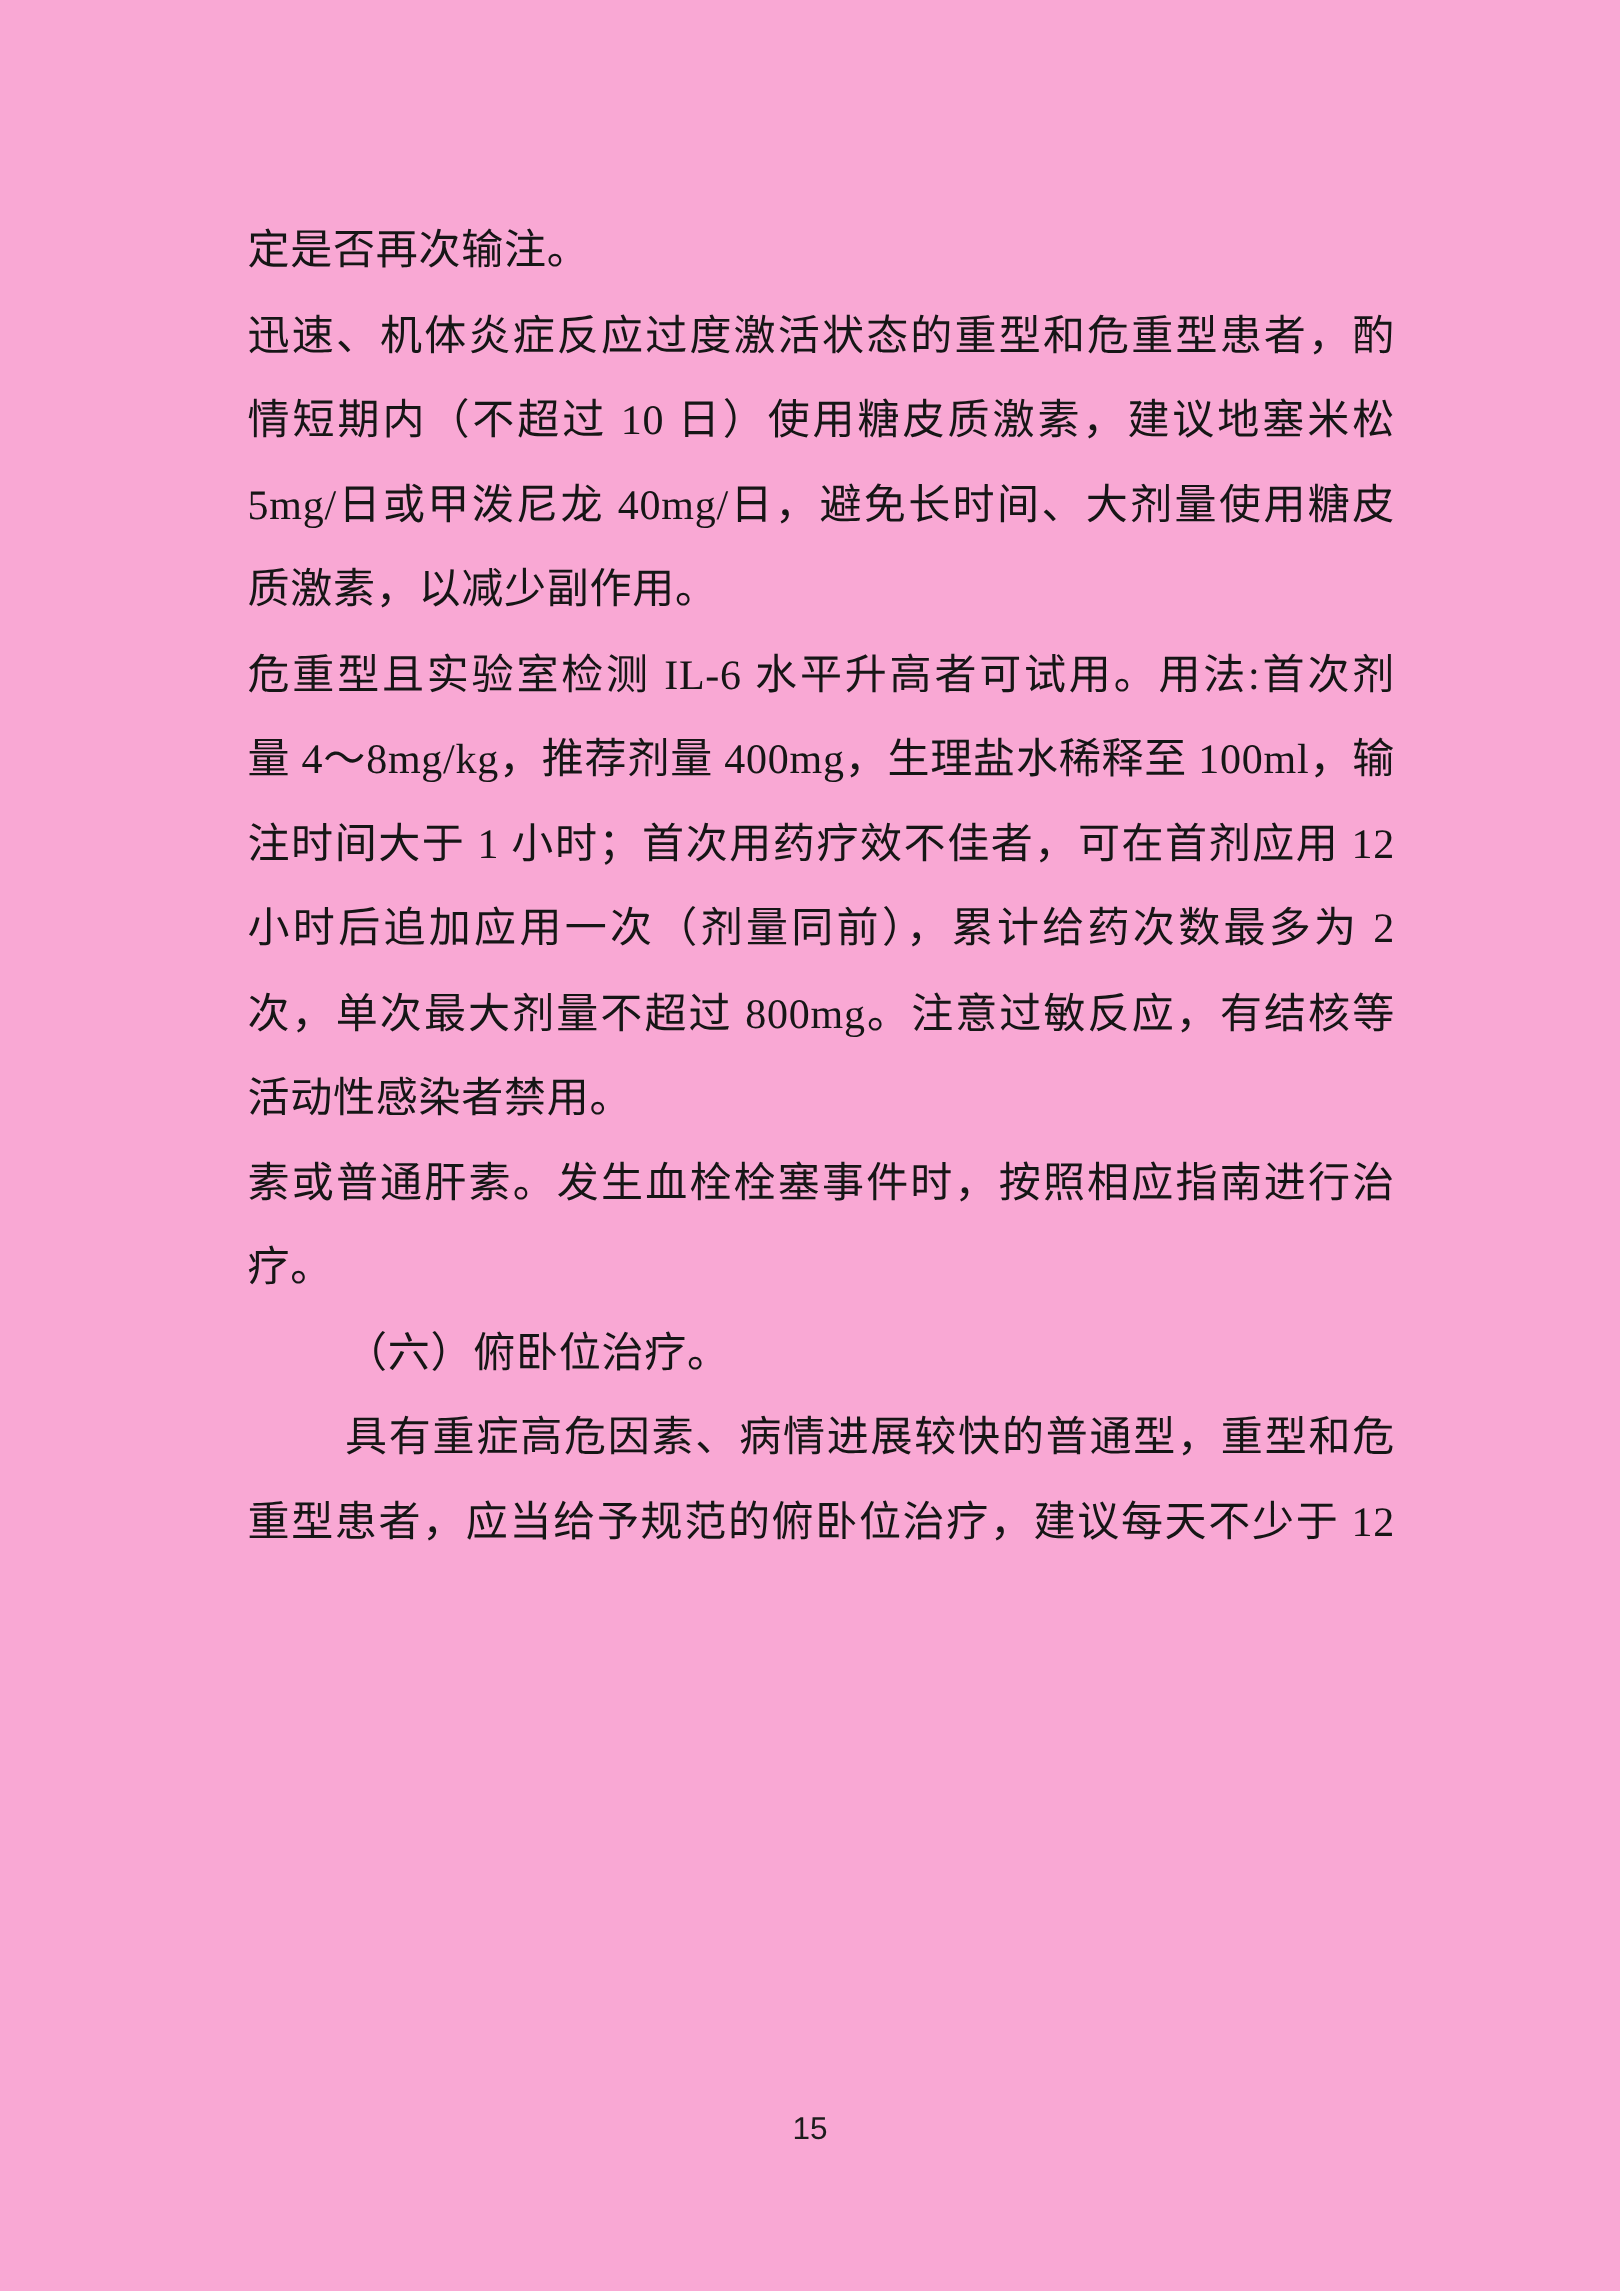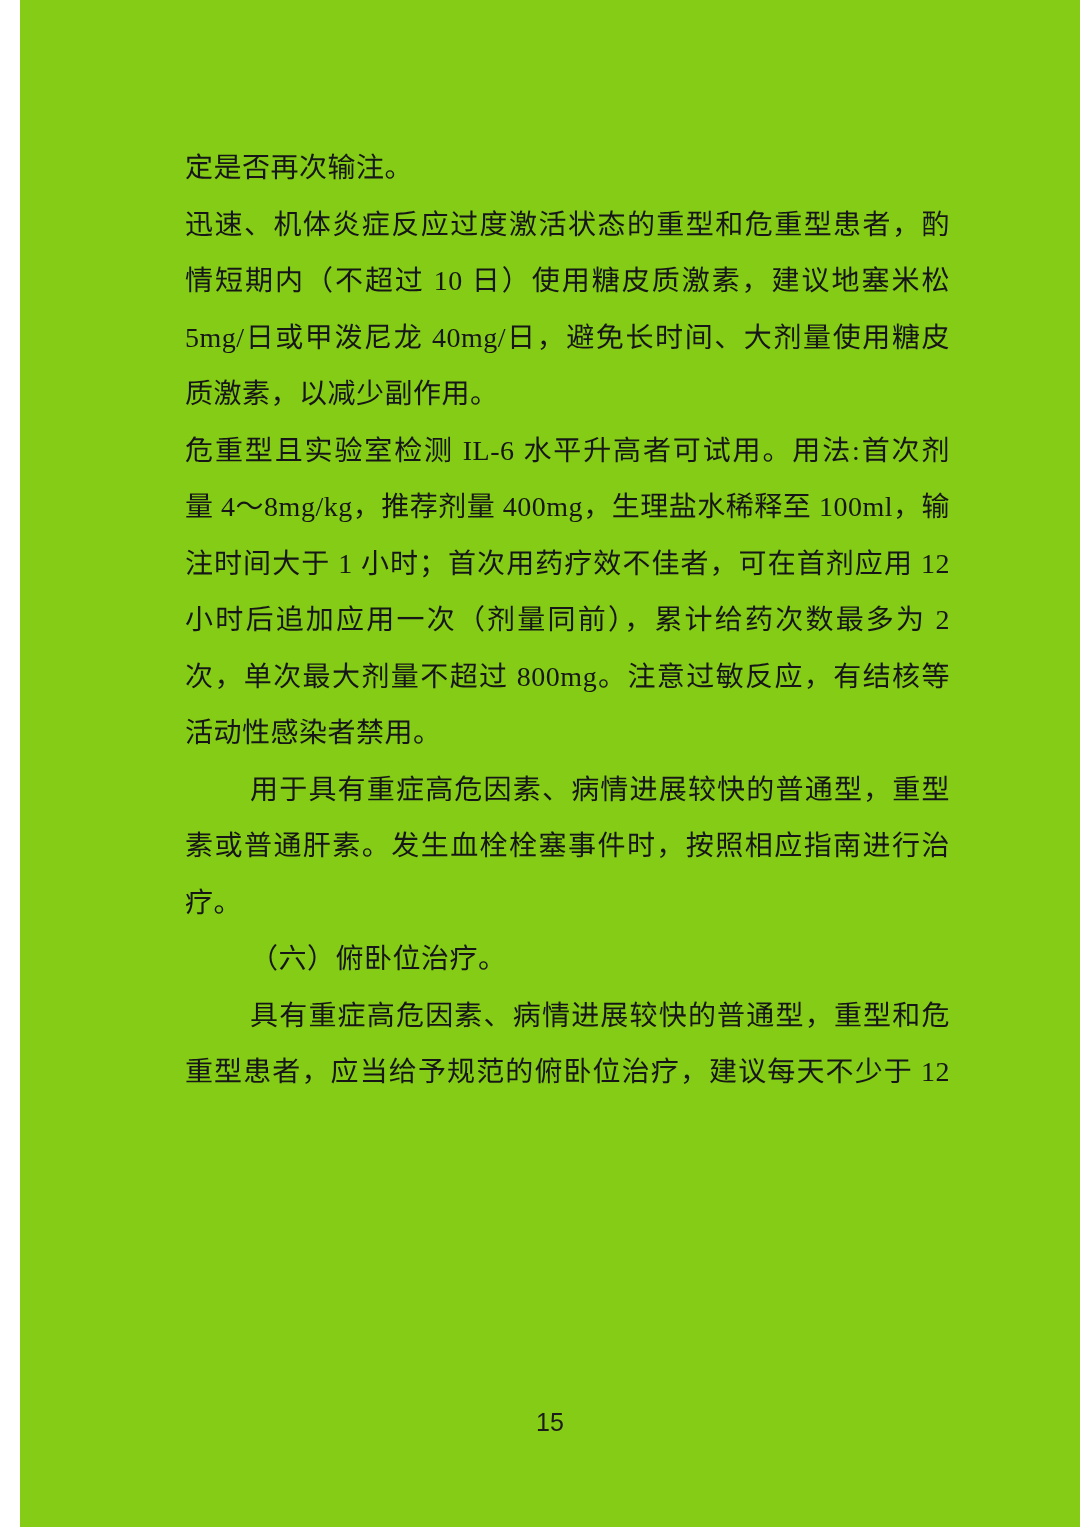--- a/index.html
+++ b/index.html
@@ -11,22 +11,21 @@
     width: 1080px;
     height: 1527px;
     position: relative;
     overflow: hidden;
     font-family: "Liberation Serif", "DejaVu Serif", serif;
     color: #161616;
   }
   .page {
     position: absolute;
     inset: 0;
-    background: #84cc16;
-    margin-left: 20px;
+    background: #f9a8d4;
   }
   .text-block {
     position: absolute;
     left: 165px;
     top: 140px;
     width: 765px;
   }
   .line {
     margin: 0;
     padding: 0;
@@ -47,21 +46,21 @@
   }
   .footer {
     position: absolute;
     left: 0;
     top: 1408px;
     width: 100%;
     text-align: center;
   }
   .page-num {
     font-family: "Liberation Sans", "DejaVu Sans", sans-serif;
-    font-size: 25px;
+    font-size: 21px;
     color: #1c1c1c;
   }
 </style>
 </head>
 <body>
 
 <div class="page">
 
   <main class="text-block">
 
@@ -69,21 +68,20 @@
       <p class="line fill">迅速、机体炎症反应过度激活状态的重型和危重型患者，酌</p>
       <p class="line fill">情短期内（不超过 10 日）使用糖皮质激素，建议地塞米松</p>
       <p class="line fill">5mg/日或甲泼尼龙 40mg/日，避免长时间、大剂量使用糖皮</p>
       <p class="line">质激素，以减少副作用。</p>
       <p class="line fill">危重型且实验室检测 IL-6 水平升高者可试用。用法:首次剂</p>
       <p class="line fill">量 4～8mg/kg，推荐剂量 400mg，生理盐水稀释至 100ml，输</p>
       <p class="line fill">注时间大于 1 小时；首次用药疗效不佳者，可在首剂应用 12</p>
       <p class="line fill">小时后追加应用一次（剂量同前），累计给药次数最多为 2</p>
       <p class="line fill">次，单次最大剂量不超过 800mg。注意过敏反应，有结核等</p>
       <p class="line">活动性感染者禁用。</p>
-      <p class="line indent fill">用于具有重症高危因素、病情进展较快的普通型，重型</p>
       <p class="line fill">素或普通肝素。发生血栓栓塞事件时，按照相应指南进行治</p>
       <p class="line">疗。</p>
       <p class="line indent">（六）俯卧位治疗。</p>
       <p class="line indent fill">具有重症高危因素、病情进展较快的普通型，重型和危</p>
       <p class="line fill">重型患者，应当给予规范的俯卧位治疗，建议每天不少于 12</p>
     </main>
 
   <footer class="footer">
     <span class="page-num">15</span>
   </footer>

